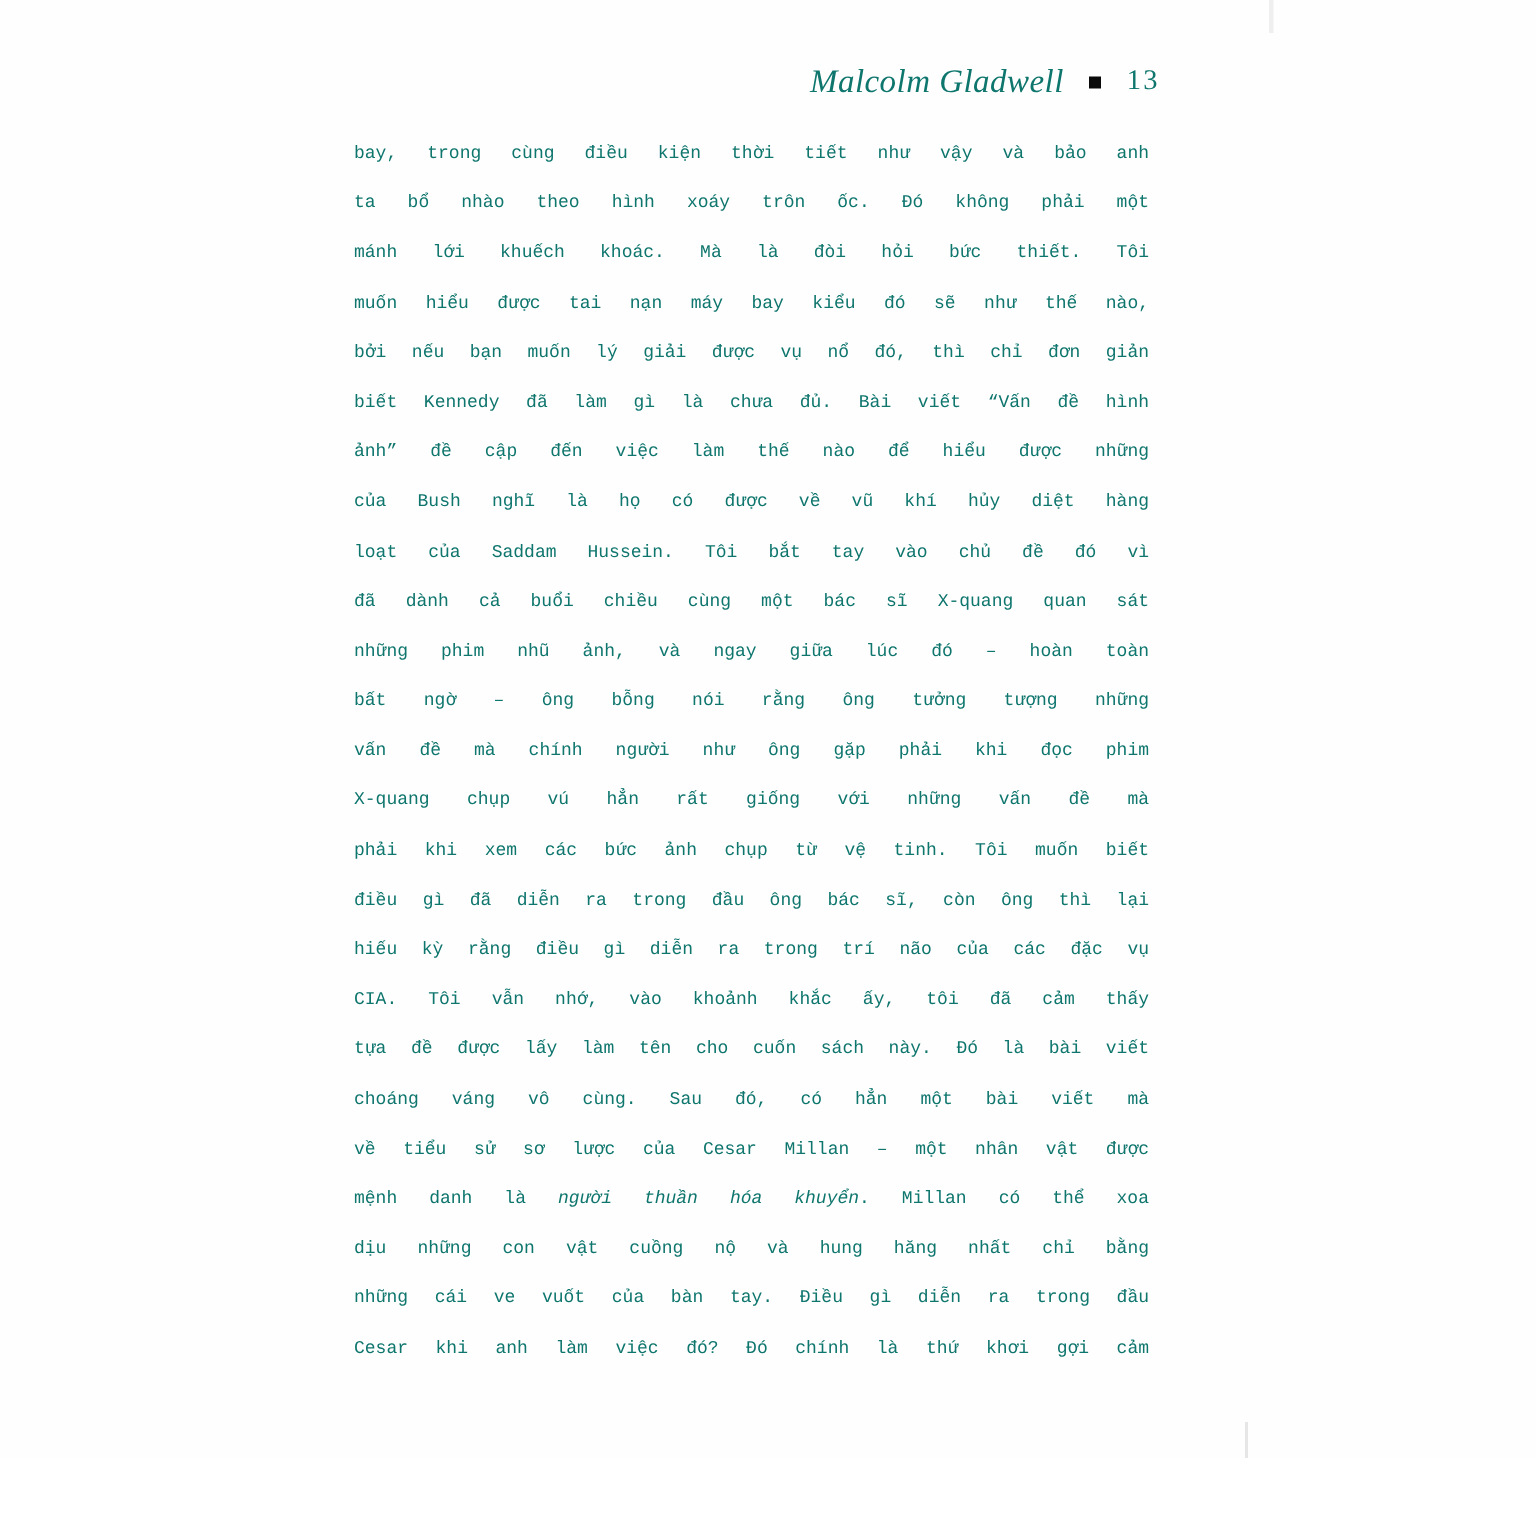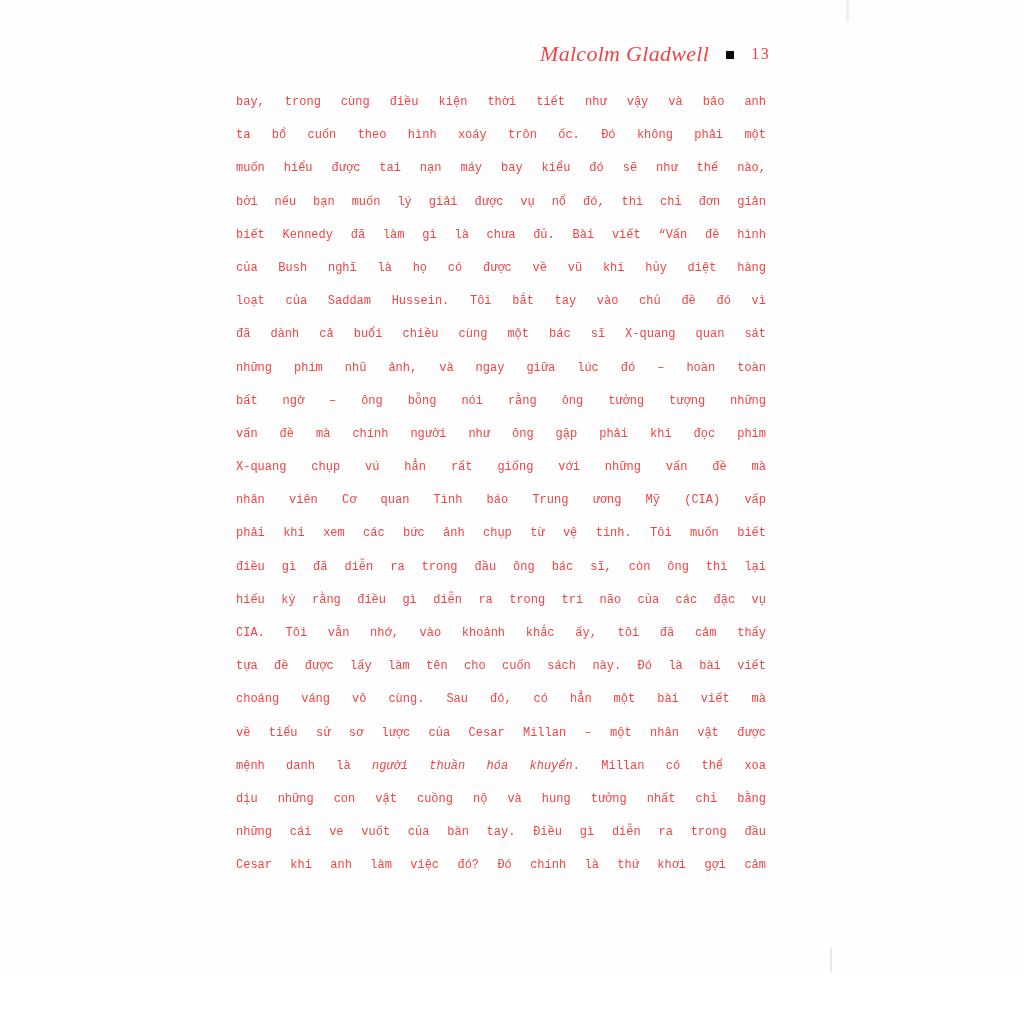--- a/index.html
+++ b/index.html
@@ -7,21 +7,21 @@
     padding: 0;
     background: #ffffff;
   }
   .page {
     position: relative;
     width: 1024px;
     height: 972px;
     background: #fefefe;
     overflow: hidden;
     font-family: "Liberation Serif", "DejaVu Serif", serif;
-    color: #ef4444;
+    color: #0f766e;
   }
   .running-head {
     position: absolute;
     top: 41px;
     left: 540px;
     display: flex;
     align-items: center;
     gap: 17px;
     white-space: nowrap;
   }
@@ -32,21 +32,21 @@
     letter-spacing: 0.3px;
   }
   .running-head .sq {
     display: inline-block;
     width: 8px;
     height: 8px;
     background: #0a0a0a;
     margin-top: 2px;
   }
   .running-head .pnum {
-    font-size: 16px;
+    font-size: 19px;
     letter-spacing: 1.5px;
   }
   .body-text {
     position: absolute;
     top: 86px;
     left: 236px;
     width: 530px;
   }
   .body-text .line {
     height: 33.2px;
@@ -95,41 +95,42 @@
 <div class="page">
 
   <div class="running-head">
     <span class="author">Malcolm Gladwell</span>
     <span class="sq"></span>
     <span class="pnum">13</span>
   </div>
 
   <div class="body-text">
       <div class="line"><span>bay, trong cùng điều kiện thời tiết như vậy và bảo anh</span></div>
-      <div class="line"><span>ta bổ cuốn theo hình xoáy trôn ốc. Đó không phải một</span></div>
+      <div class="line"><span>ta bổ nhào theo hình xoáy trôn ốc. Đó không phải một</span></div>
+      <div class="line"><span>mánh lới khuếch khoác. Mà là đòi hỏi bức thiết. Tôi</span></div>
       <div class="line"><span>muốn hiểu được tai nạn máy bay kiểu đó sẽ như thế nào,</span></div>
       <div class="line"><span>bởi nếu bạn muốn lý giải được vụ nổ đó, thì chỉ đơn giản</span></div>
       <div class="line"><span>biết Kennedy đã làm gì là chưa đủ. Bài viết “Vấn đề hình</span></div>
+      <div class="line"><span>ảnh” đề cập đến việc làm thế nào để hiểu được những</span></div>
       <div class="line"><span>của Bush nghĩ là họ có được về vũ khí hủy diệt hàng</span></div>
       <div class="line"><span>loạt của Saddam Hussein. Tôi bắt tay vào chủ đề đó vì</span></div>
       <div class="line"><span>đã dành cả buổi chiều cùng một bác sĩ X-quang quan sát</span></div>
       <div class="line"><span>những phim nhũ ảnh, và ngay giữa lúc đó – hoàn toàn</span></div>
       <div class="line"><span>bất ngờ – ông bỗng nói rằng ông tưởng tượng những</span></div>
       <div class="line"><span>vấn đề mà chính người như ông gặp phải khi đọc phim</span></div>
       <div class="line"><span>X-quang chụp vú hẳn rất giống với những vấn đề mà</span></div>
-      <div class="line"><span>nhân viên Cơ quan Tình báo Trung ương Mỹ (CIA) vấp</span></div>
       <div class="line"><span>phải khi xem các bức ảnh chụp từ vệ tinh. Tôi muốn biết</span></div>
       <div class="line"><span>điều gì đã diễn ra trong đầu ông bác sĩ, còn ông thì lại</span></div>
       <div class="line"><span>hiếu kỳ rằng điều gì diễn ra trong trí não của các đặc vụ</span></div>
       <div class="line"><span>CIA. Tôi vẫn nhớ, vào khoảnh khắc ấy, tôi đã cảm thấy</span></div>
       <div class="line"><span>tựa đề được lấy làm tên cho cuốn sách này. Đó là bài viết</span></div>
       <div class="line"><span>choáng váng vô cùng. Sau đó, có hẳn một bài viết mà</span></div>
       <div class="line"><span>về tiểu sử sơ lược của Cesar Millan – một nhân vật được</span></div>
       <div class="line"><span>mệnh danh là </span><span class="it">người thuần hóa khuyển</span><span>. Millan có thể xoa</span></div>
-      <div class="line"><span>dịu những con vật cuồng nộ và hung tưởng nhất chỉ bằng</span></div>
+      <div class="line"><span>dịu những con vật cuồng nộ và hung hăng nhất chỉ bằng</span></div>
       <div class="line"><span>những cái ve vuốt của bàn tay. Điều gì diễn ra trong đầu</span></div>
       <div class="line"><span>Cesar khi anh làm việc đó? Đó chính là thứ khơi gợi cảm</span></div>
     </div>
 
   <div class="cutoff-glyph"></div>
   <div class="edge-line-right"></div>
   <div class="edge-sliver-top"></div>
 
 </div>
 

